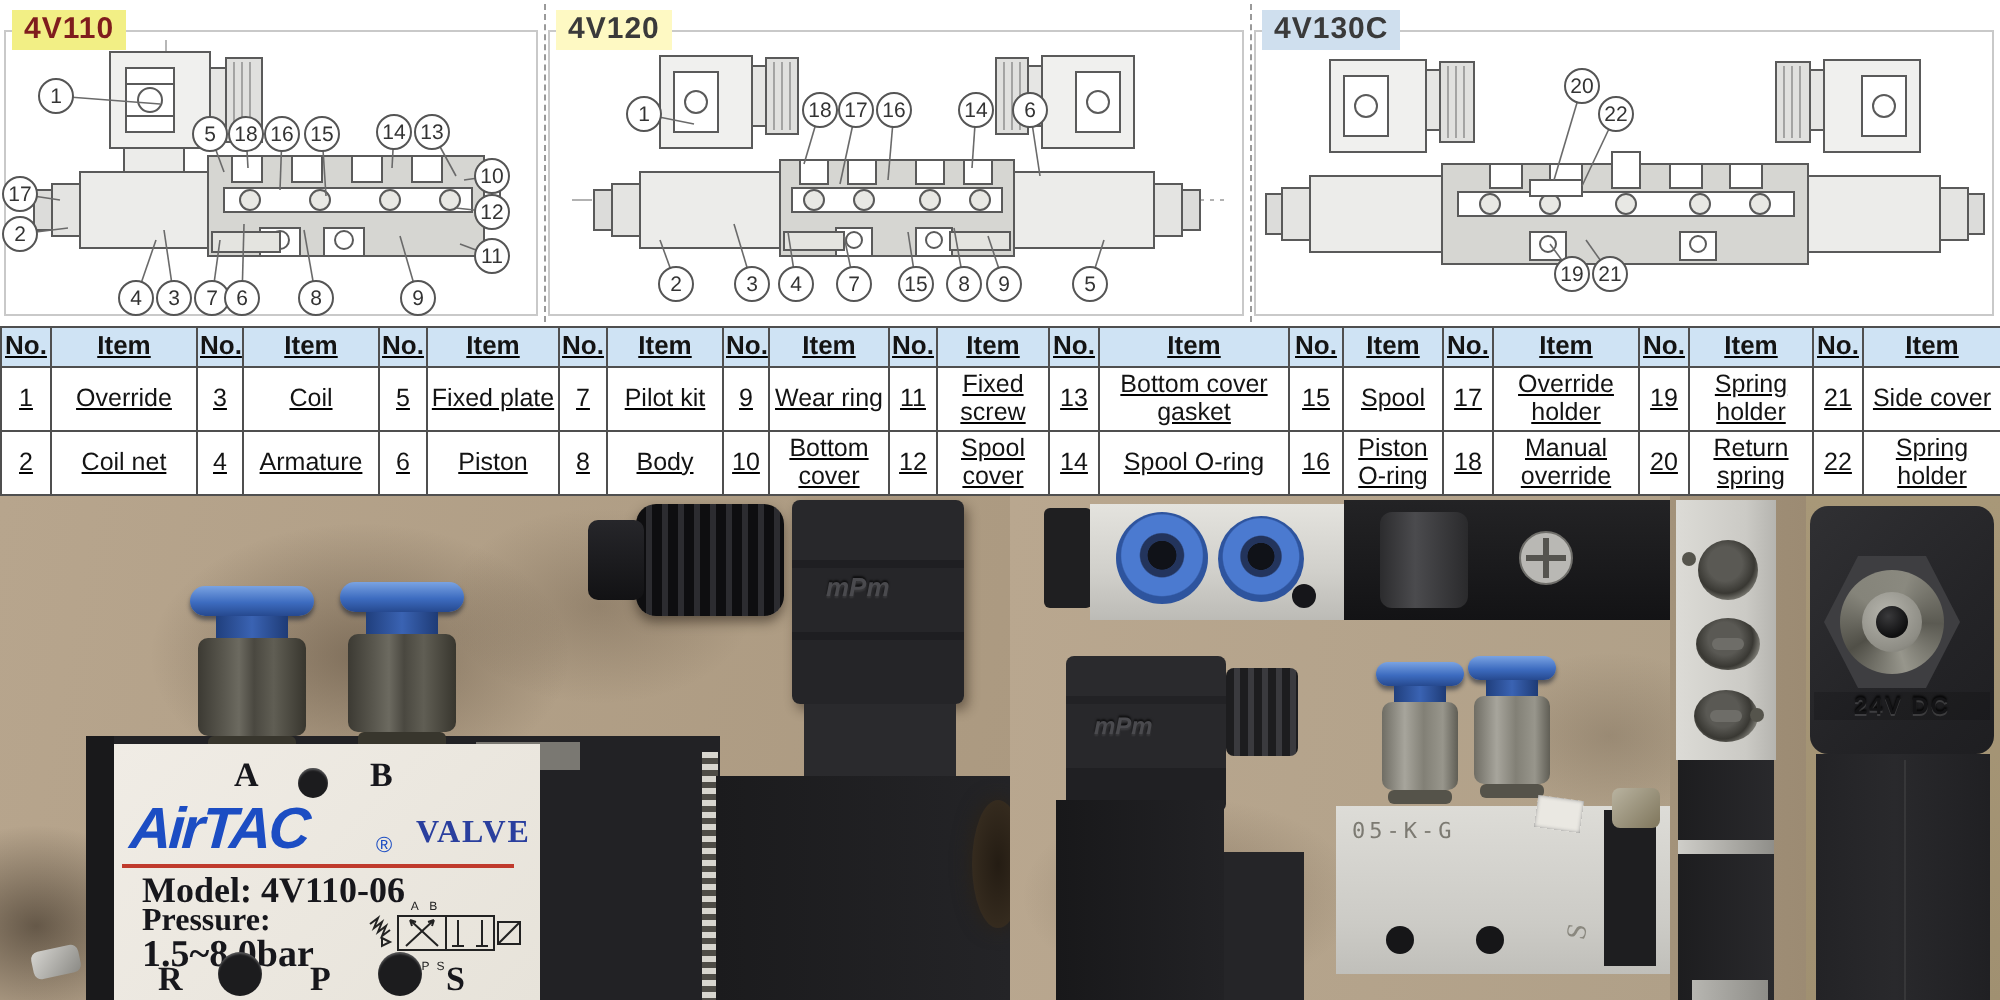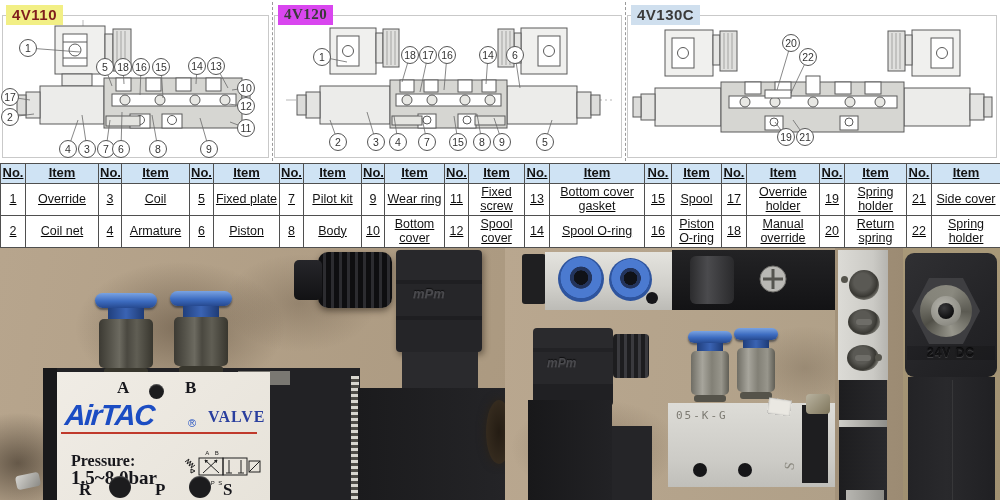--- a/index.html
+++ b/index.html
@@ -365,21 +365,21 @@
           <g>
             <circle cx="230" cy="142" r="8.5" fill="#fff" stroke="#555"></circle>
             <text x="230" y="145.5" text-anchor="middle" class="co">9</text>
           </g>
           <line x1="273" y1="142" x2="280" y2="120" stroke="#6a6a6a" stroke-width="0.8"></line>
           <g>
             <circle cx="273" cy="142" r="8.5" fill="#fff" stroke="#555"></circle>
             <text x="273" y="145.5" text-anchor="middle" class="co">5</text>
           </g>
         </svg>
-      <div class="dlabel" style="background:#d946ef;color:#3a3a3a;font-family:Liberation Serif, serif;">4V120</div>
+      <div class="dlabel" style="background:#fef9c3;color:#3a3a3a;">4V120</div>
       <div class="dsep" style="left:0;"></div>
     </div>
 
     <div class="panel" style="left:625px;width:375px;">
       <svg width="375" height="163" viewBox="0 0 375 163">
         <rect x="2.5" y="15.5" width="369" height="142" fill="none" stroke="#c9c9c9"></rect>
         <g stroke="#5a5a5a" stroke-width="1" fill="#f0f0ee">
           <path d="M12 102 H362" stroke-dasharray="10 3 2 3" fill="none" stroke="#999" stroke-width="0.7"></path>
           <rect x="40" y="30" width="48" height="46"></rect>
           <rect x="47" y="38" width="22" height="30" fill="#fff"></rect>
@@ -576,20 +576,21 @@
       </div>
 
       <div class="abs plate">
         <span class="abs serif" style="left:60px;top:6px;font-size:17px;">A</span>
         <span class="abs pdot" style="left:92px;top:12px;width:15px;height:15px;"></span>
         <span class="abs serif" style="left:128px;top:6px;font-size:17px;">B</span>
         <span class="abs brand" style="left:8px;top:27px;">AirTAC</span>
         <span class="abs" style="left:131px;top:45px;font-size:11px;color:#1c4dc3;">®</span>
         <span class="abs valve-word" style="left:151px;top:36px;">VALVE</span>
         <div class="abs redline" style="left:4px;top:60px;width:196px;"></div>
+        <span class="abs serif" style="left:14px;top:63px;font-size:18px;">Model: 4V110-06</span>
         <span class="abs serif" style="left:14px;top:80px;font-size:16px;">Pressure:</span>
         <span class="abs serif" style="left:14px;top:95px;font-size:19px;text-align:right;">1.5~8.0bar</span>
 
         <svg class="abs" style="left:126px;top:76px;" width="82" height="40" viewBox="0 0 82 40">
           <text x="30" y="7" font-size="6" fill="#222" text-anchor="middle" letter-spacing="2">A B</text>
           <g stroke="#222" stroke-width="1" fill="none">
             <rect x="16" y="10" width="24" height="17"></rect>
             <rect x="40" y="10" width="24" height="17"></rect>
             <path d="M20 25 L34 12 M34 12 l-3 1 M34 12 l-1 3"></path>
             <path d="M36 25 L22 12 M22 12 l3 1 M22 12 l1 3"></path>

